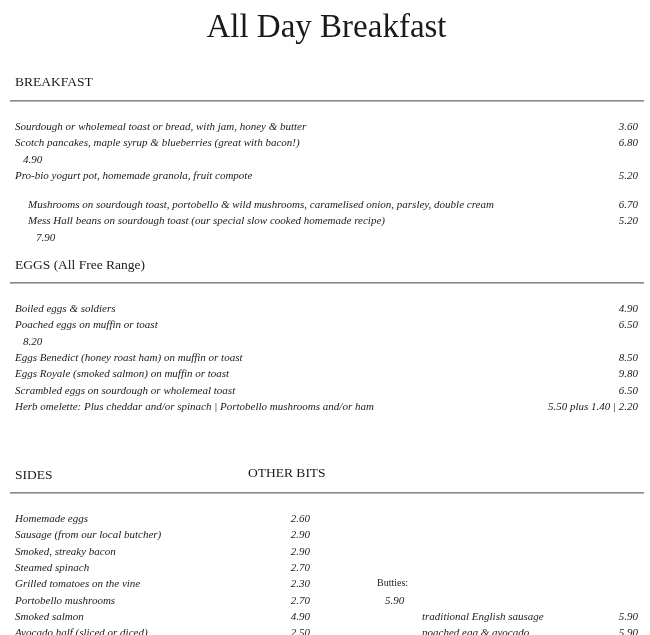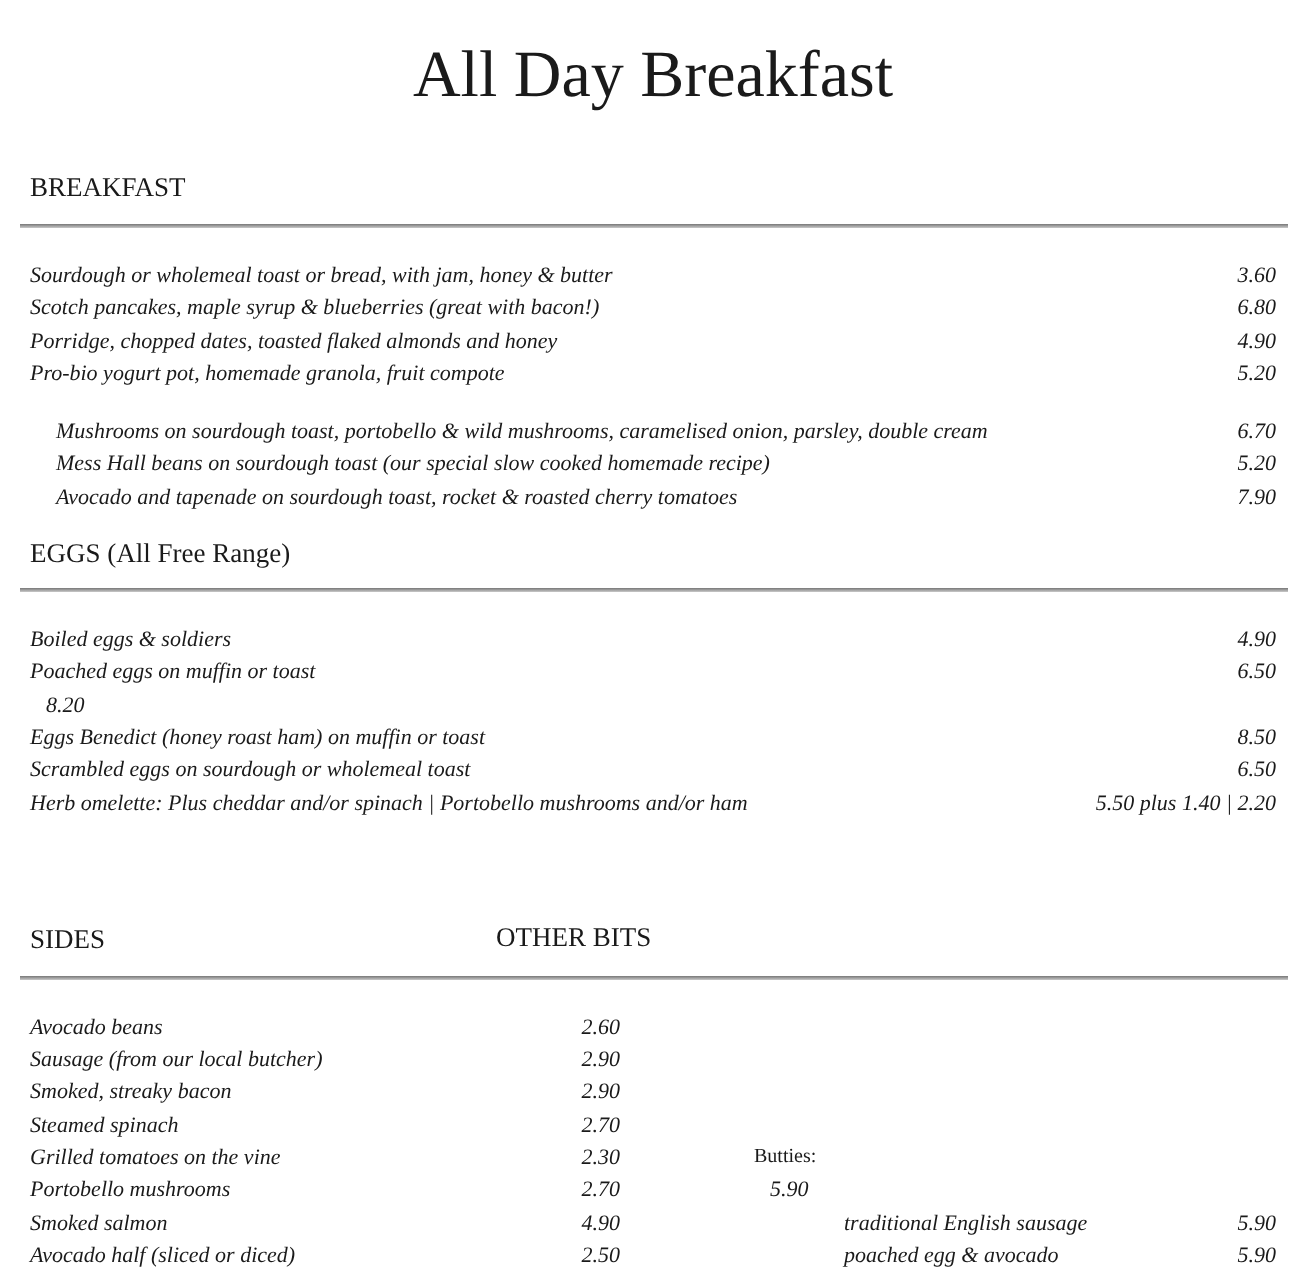--- a/index.html
+++ b/index.html
@@ -7,21 +7,21 @@
   body {
     width: 650px; height: 635px;
     background: #ffffff;
     color: #1a1a1a;
     font-family: "Liberation Serif", serif;
     overflow: hidden;
   }
   .page { padding: 8px 12px 0 15px; }
 
   .title {
-    margin: 12px;
+    margin: 0;
     text-align: center;
     font-size: 33px;
     line-height: 36px;
     font-weight: normal;
   }
 
   .section-heading {
     font-weight: normal;
     font-size: 13.5px;
     line-height: 16px;
@@ -79,40 +79,38 @@
     <div class="menu-list">
       <div class="menu-row">
         <span class="name">Sourdough or wholemeal toast or bread, with jam, honey &amp; butter</span>
         <span class="price">3.60</span>
       </div>
       <div class="menu-row">
         <span class="name">Scotch pancakes, maple syrup &amp; blueberries (great with bacon!)</span>
         <span class="price">6.80</span>
       </div>
       <div class="menu-row">
-        <span class="name">Porridge, chopped dates, toasted flaked almonds and honey</span>
         <span class="price">4.90</span>
       </div>
       <div class="menu-row">
         <span class="name">Pro-bio yogurt pot, homemade granola, fruit compote</span>
         <span class="price">5.20</span>
       </div>
     </div>
 
     <div class="menu-list group2">
       <div class="menu-row">
         <span class="name">Mushrooms on sourdough toast, portobello &amp; wild mushrooms, caramelised onion, parsley, double cream</span>
         <span class="price">6.70</span>
       </div>
       <div class="menu-row">
         <span class="name">Mess Hall beans on sourdough toast (our special slow cooked homemade recipe)</span>
         <span class="price">5.20</span>
       </div>
       <div class="menu-row">
-        <span class="name">Avocado and tapenade on sourdough toast, rocket &amp; roasted cherry tomatoes</span>
         <span class="price">7.90</span>
       </div>
     </div>
   </div>
 
   <div>
     <div class="section-heading heading-eggs">EGGS (All Free Range)</div>
     <div class="rule rule-eggs"></div>
 
     <div class="menu-list">
@@ -123,20 +121,24 @@
       <div class="menu-row">
         <span class="name">Poached eggs on muffin or toast</span>
         <span class="price">6.50</span>
       </div>
       <div class="menu-row">
         <span class="price">8.20</span>
       </div>
       <div class="menu-row">
         <span class="name">Eggs Benedict (honey roast ham) on muffin or toast</span>
         <span class="price">8.50</span>
+      </div>
+      <div class="menu-row">
+        <span class="name">Eggs Royale (smoked salmon) on muffin or toast</span>
+        <span class="price">9.80</span>
       </div>
       <div class="menu-row">
         <span class="name">Scrambled eggs on sourdough or wholemeal toast</span>
         <span class="price">6.50</span>
       </div>
       <div class="menu-row">
         <span class="name">Herb omelette: Plus cheddar and/or spinach | Portobello mushrooms and/or ham</span>
         <span class="price">5.50 plus 1.40 | 2.20</span>
       </div>
     </div>
@@ -146,21 +148,21 @@
     <div class="bottom-headings">
       <span class="section-heading">SIDES</span>
       <span class="section-heading other-bits-heading">OTHER BITS</span>
     </div>
     <div class="rule rule-sides"></div>
 
     <div class="bottom">
 
       <div class="sides-col">
         <div class="menu-row">
-          <span class="name">Avocado beans</span>
+          <span class="name">Homemade eggs</span>
           <span class="price">2.60</span>
         </div>
         <div class="menu-row">
           <span class="name">Sausage (from our local butcher)</span>
           <span class="price">2.90</span>
         </div>
         <div class="menu-row">
           <span class="name">Smoked, streaky bacon</span>
           <span class="price">2.90</span>
         </div>

